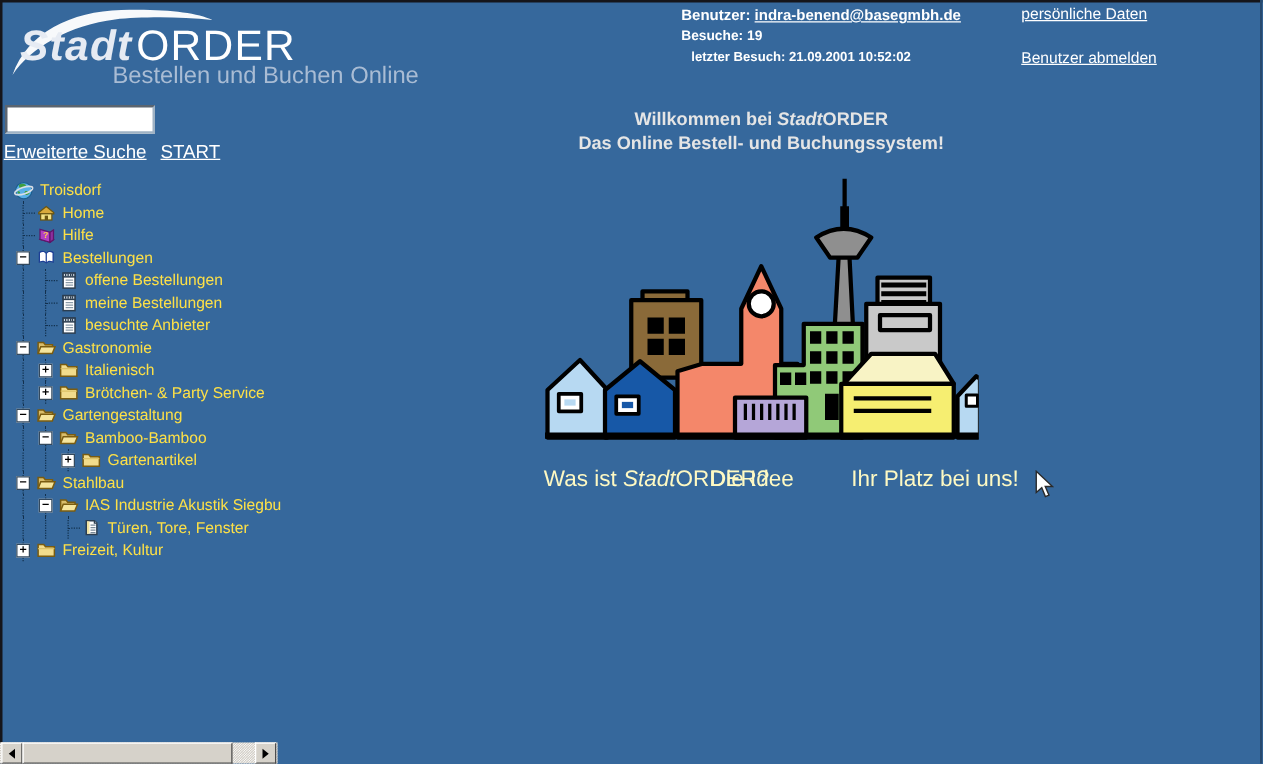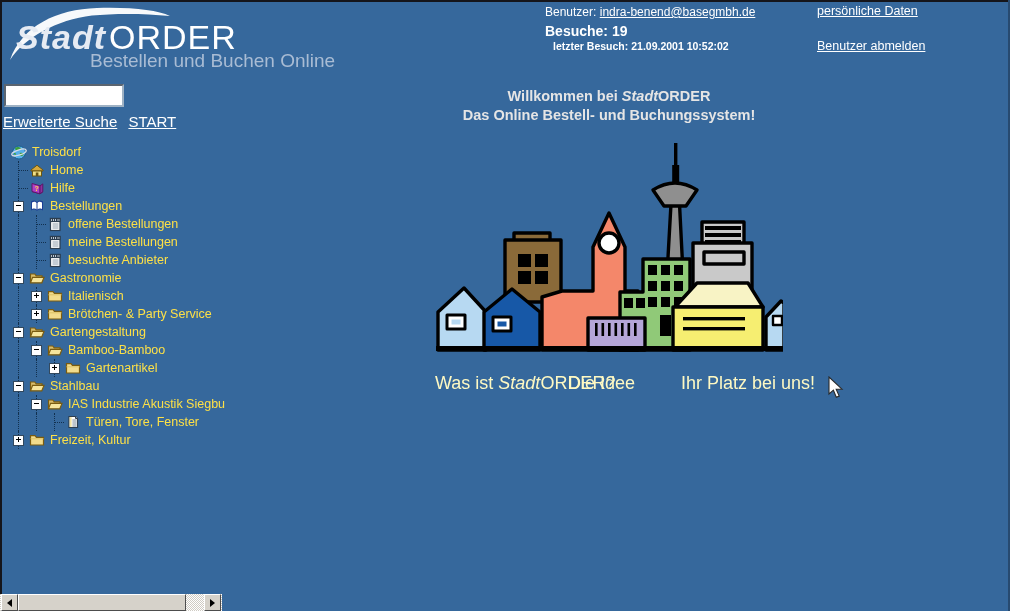--- a/index.html
+++ b/index.html
@@ -11,23 +11,23 @@
   .edge-right{position:absolute;right:0;top:0;width:2px;height:611px;background:#274a70;}
 
   
   .logo{position:absolute;left:2px;top:2px;width:310px;height:72px;}
   .logo svg{position:absolute;left:0;top:0;}
   .brand{position:absolute;left:14px;top:16px;font-size:34px;color:#fff;letter-spacing:1px;white-space:nowrap;}
   .brand .it{font-style:italic;font-weight:bold;color:#e6ebf3;padding-right:3px;}
   .tagline{position:absolute;left:88px;top:48px;font-size:19px;color:#A9BCD4;white-space:nowrap;}
 
   
-  .ui-line1{position:absolute;left:545px;top:5px;font-size:12px;font-weight:normal;color:#fff;white-space:nowrap;}
+  .ui-line1{position:absolute;left:545px;top:5px;font-size:12px;font-weight:bold;color:#fff;white-space:nowrap;}
   .ui-line1 a{color:#fff;text-decoration:underline;cursor:pointer;}
-  .ui-line2{position:absolute;left:545px;top:23px;font-size:14px;font-weight:bold;color:#fff;white-space:nowrap;}
+  .ui-line2{position:absolute;left:545px;top:23px;font-size:11px;font-weight:bold;color:#fff;white-space:nowrap;}
   .ui-line3{position:absolute;left:545px;top:40px;font-size:10.5px;font-weight:bold;color:#fff;white-space:nowrap;margin-left:8px;}
   .hdr-link{position:absolute;left:817px;font-size:12.5px;color:#fff;text-decoration:underline;cursor:pointer;white-space:nowrap;}
   .hdr-link.l1{top:4px;}
   .hdr-link.l2{top:39px;}
 
   
   .search-input{position:absolute;left:4px;top:84px;width:110px;height:17px;
     background:#fff;border:2px inset #9fb2c4;font-size:12px;padding:1px 3px;}
   .search-links{position:absolute;left:3px;top:113px;font-size:15px;font-weight:normal;color:#fff;white-space:nowrap;}
   .search-links a{color:#fff;text-decoration:underline;cursor:pointer;margin-right:7px;}

